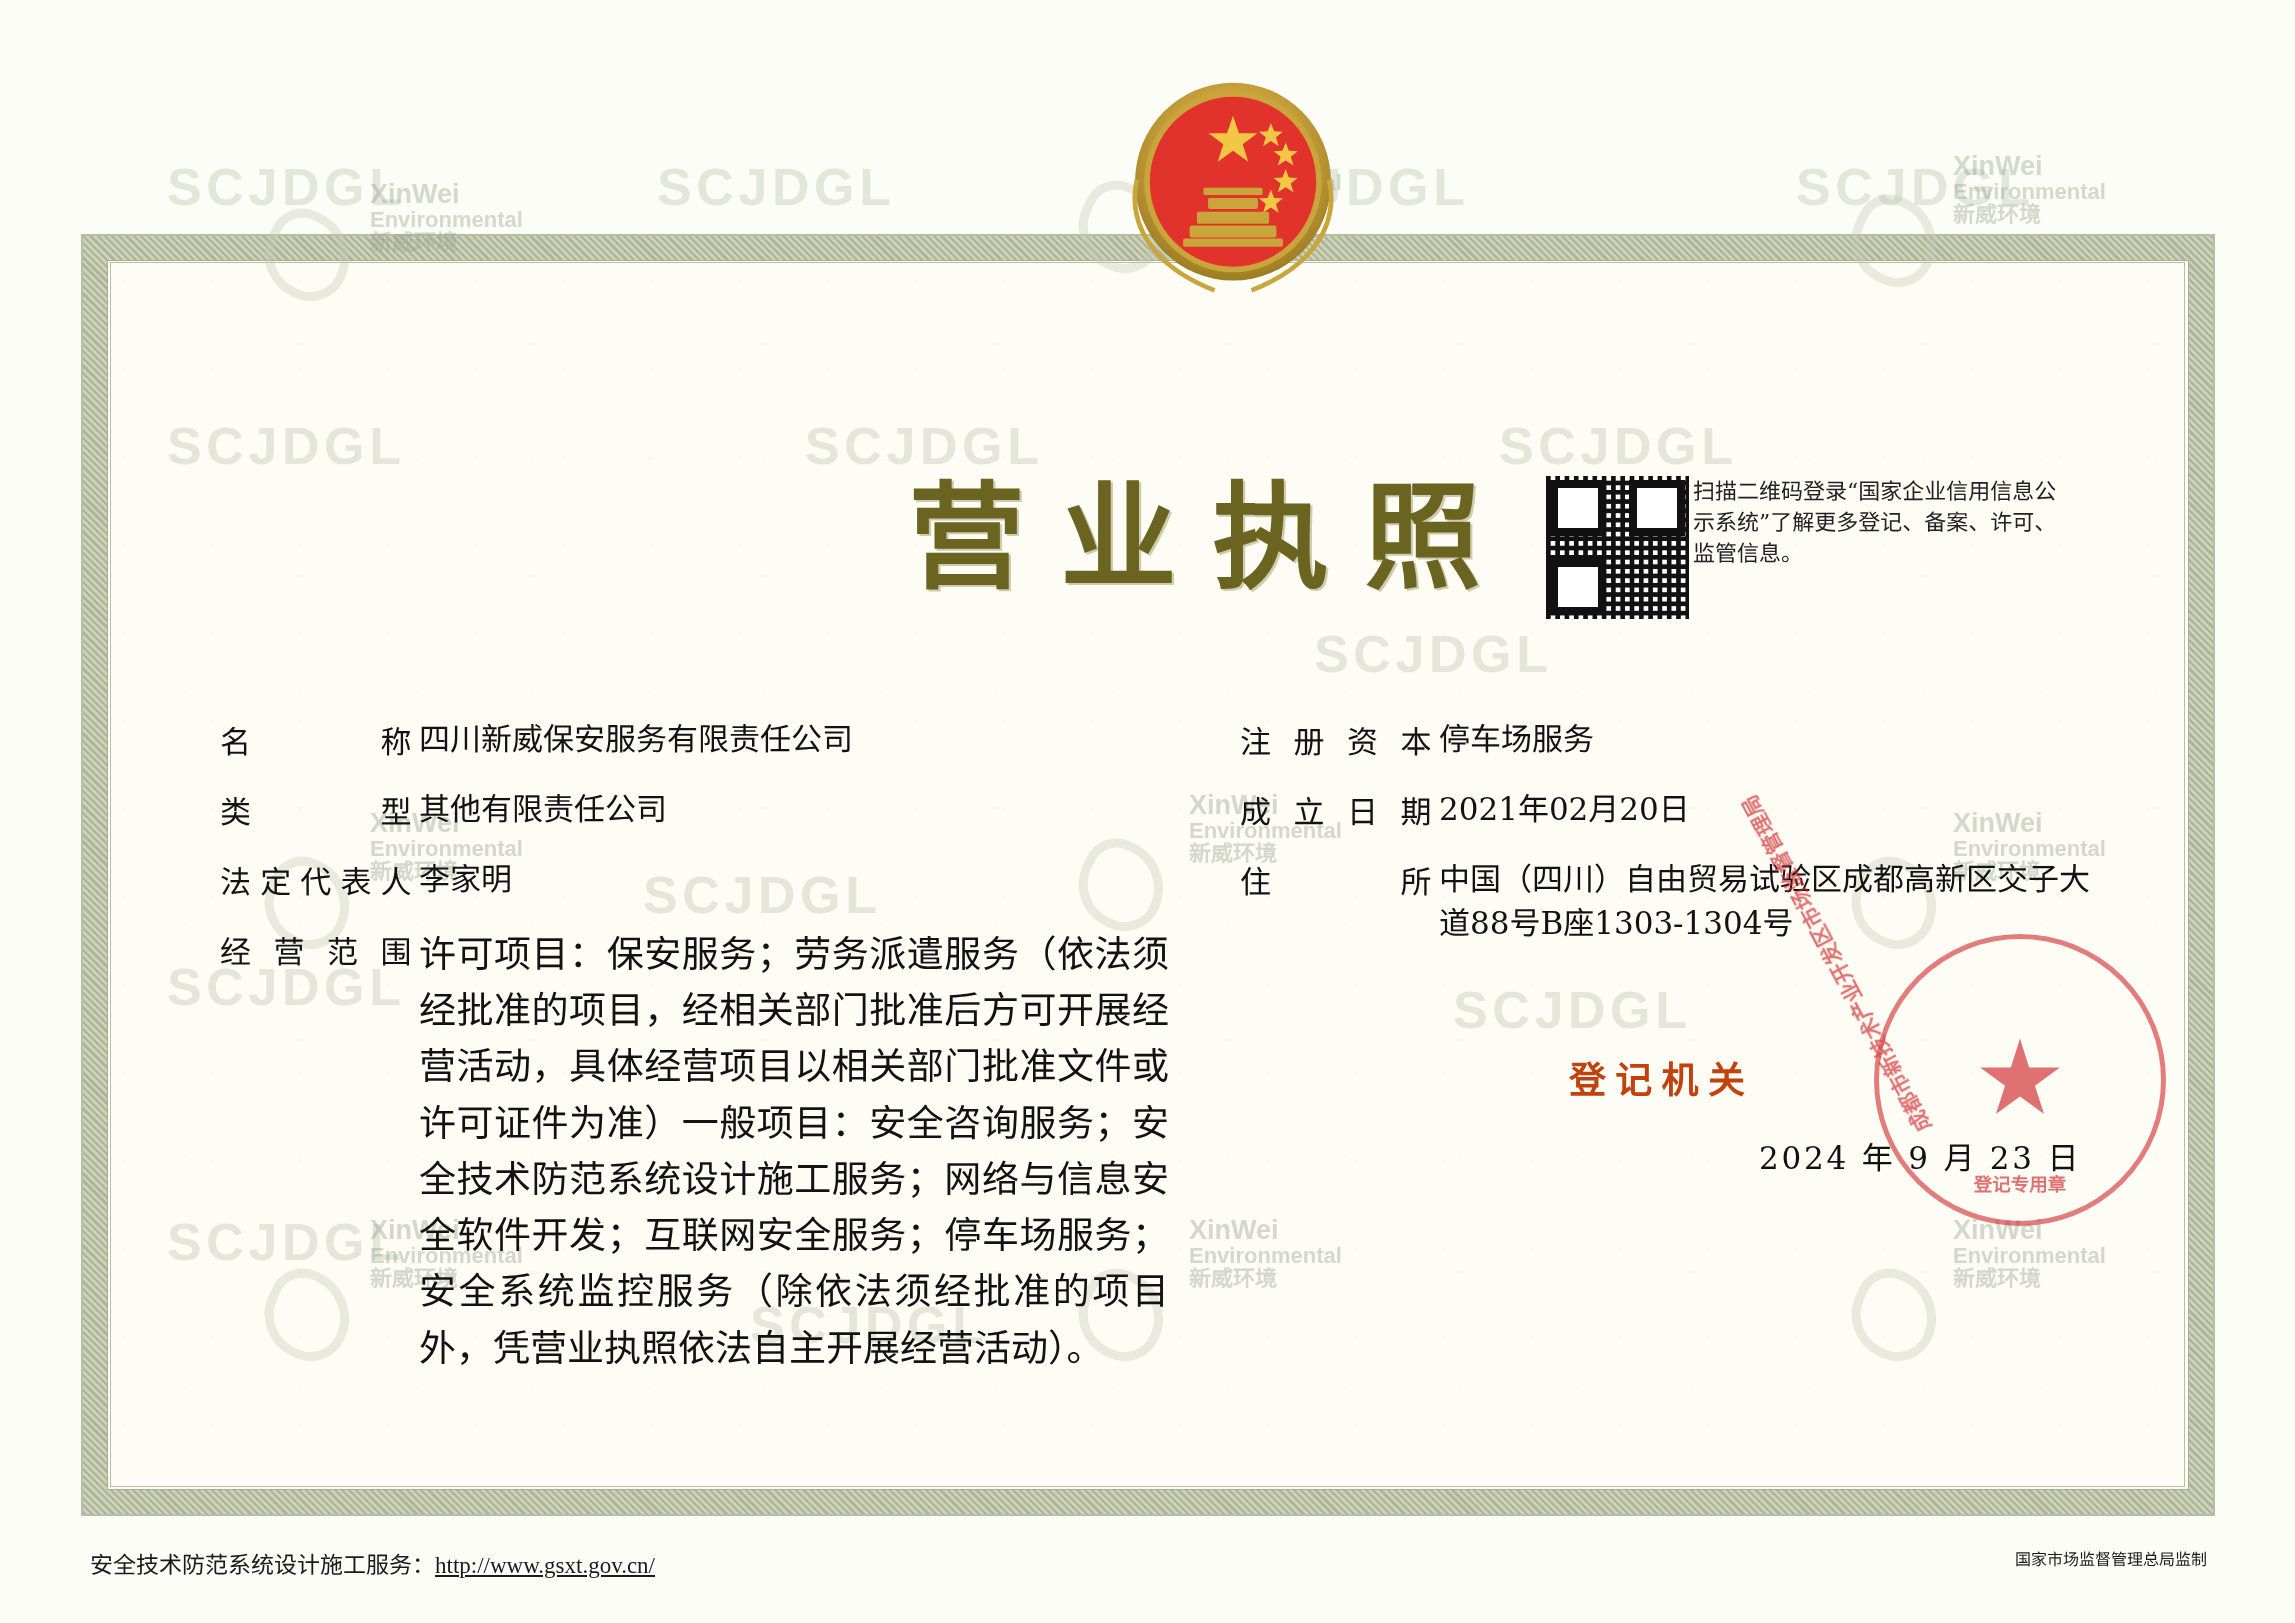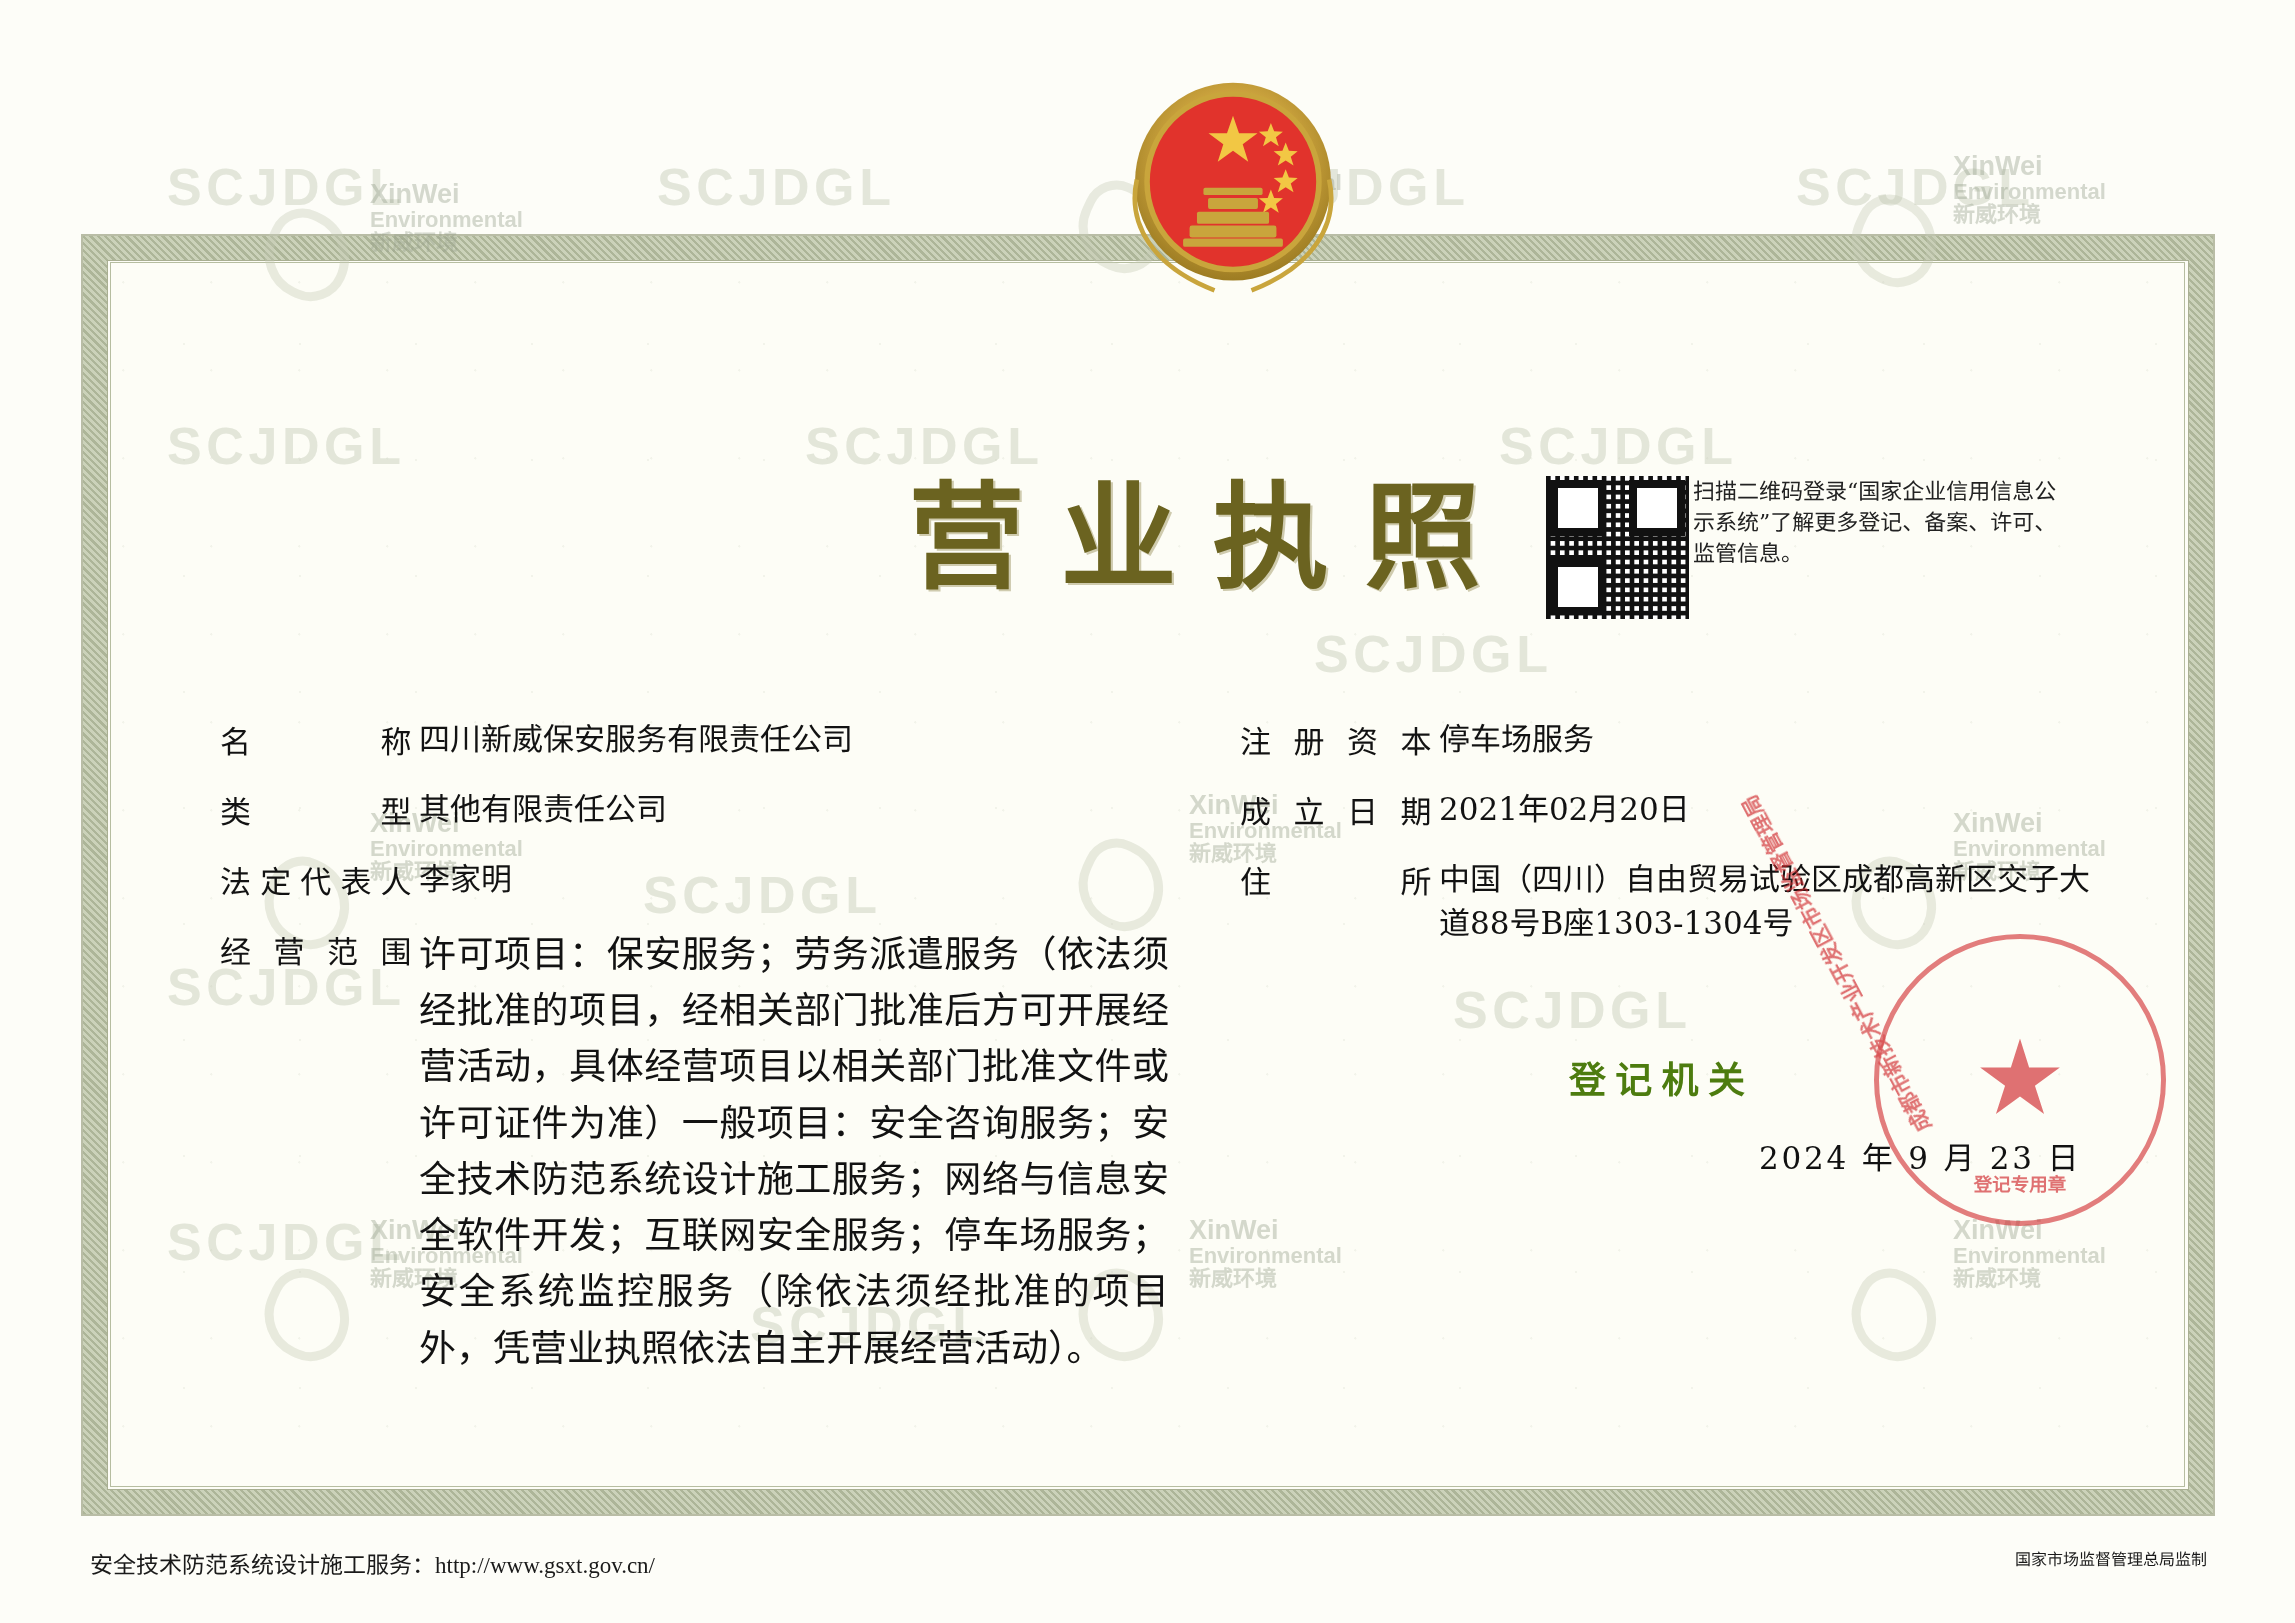--- a/index.html
+++ b/index.html
@@ -242,21 +242,21 @@
   }
 
   
   #authority {
     position: absolute;
     left: 1458px;
     top: 787px;
     font-size: 37px;
     letter-spacing: 9.3px;
     font-weight: 700;
-    color: #4d7c0f;
+    color: #c2410c;
     font-family: Liberation Mono, monospace;
     text-align: center;
   }
   #issue-date {
     position: absolute;
     left: 1648px;
     top: 870px;
     font-size: 31px;
     color: #111;
     font-family: "DejaVu Serif", "Liberation Serif", serif;
@@ -315,20 +315,21 @@
     position: absolute;
     left: 90px;
     top: 1546px;
     font-size: 23px;
     color: #1a1a1a;
     font-family: "DejaVu Serif", "Liberation Serif", serif;
     white-space: nowrap;
   }
   #footer-left .url {
     font-family: "Liberation Serif", serif;
+    text-decoration: underline;
   }
   #footer-right {
     position: absolute;
     right: 88px;
     top: 1546px;
     font-size: 16px;
     color: #1a1a1a;
     font-family: "DejaVu Serif", "Liberation Serif", serif;
     white-space: nowrap;
   }

